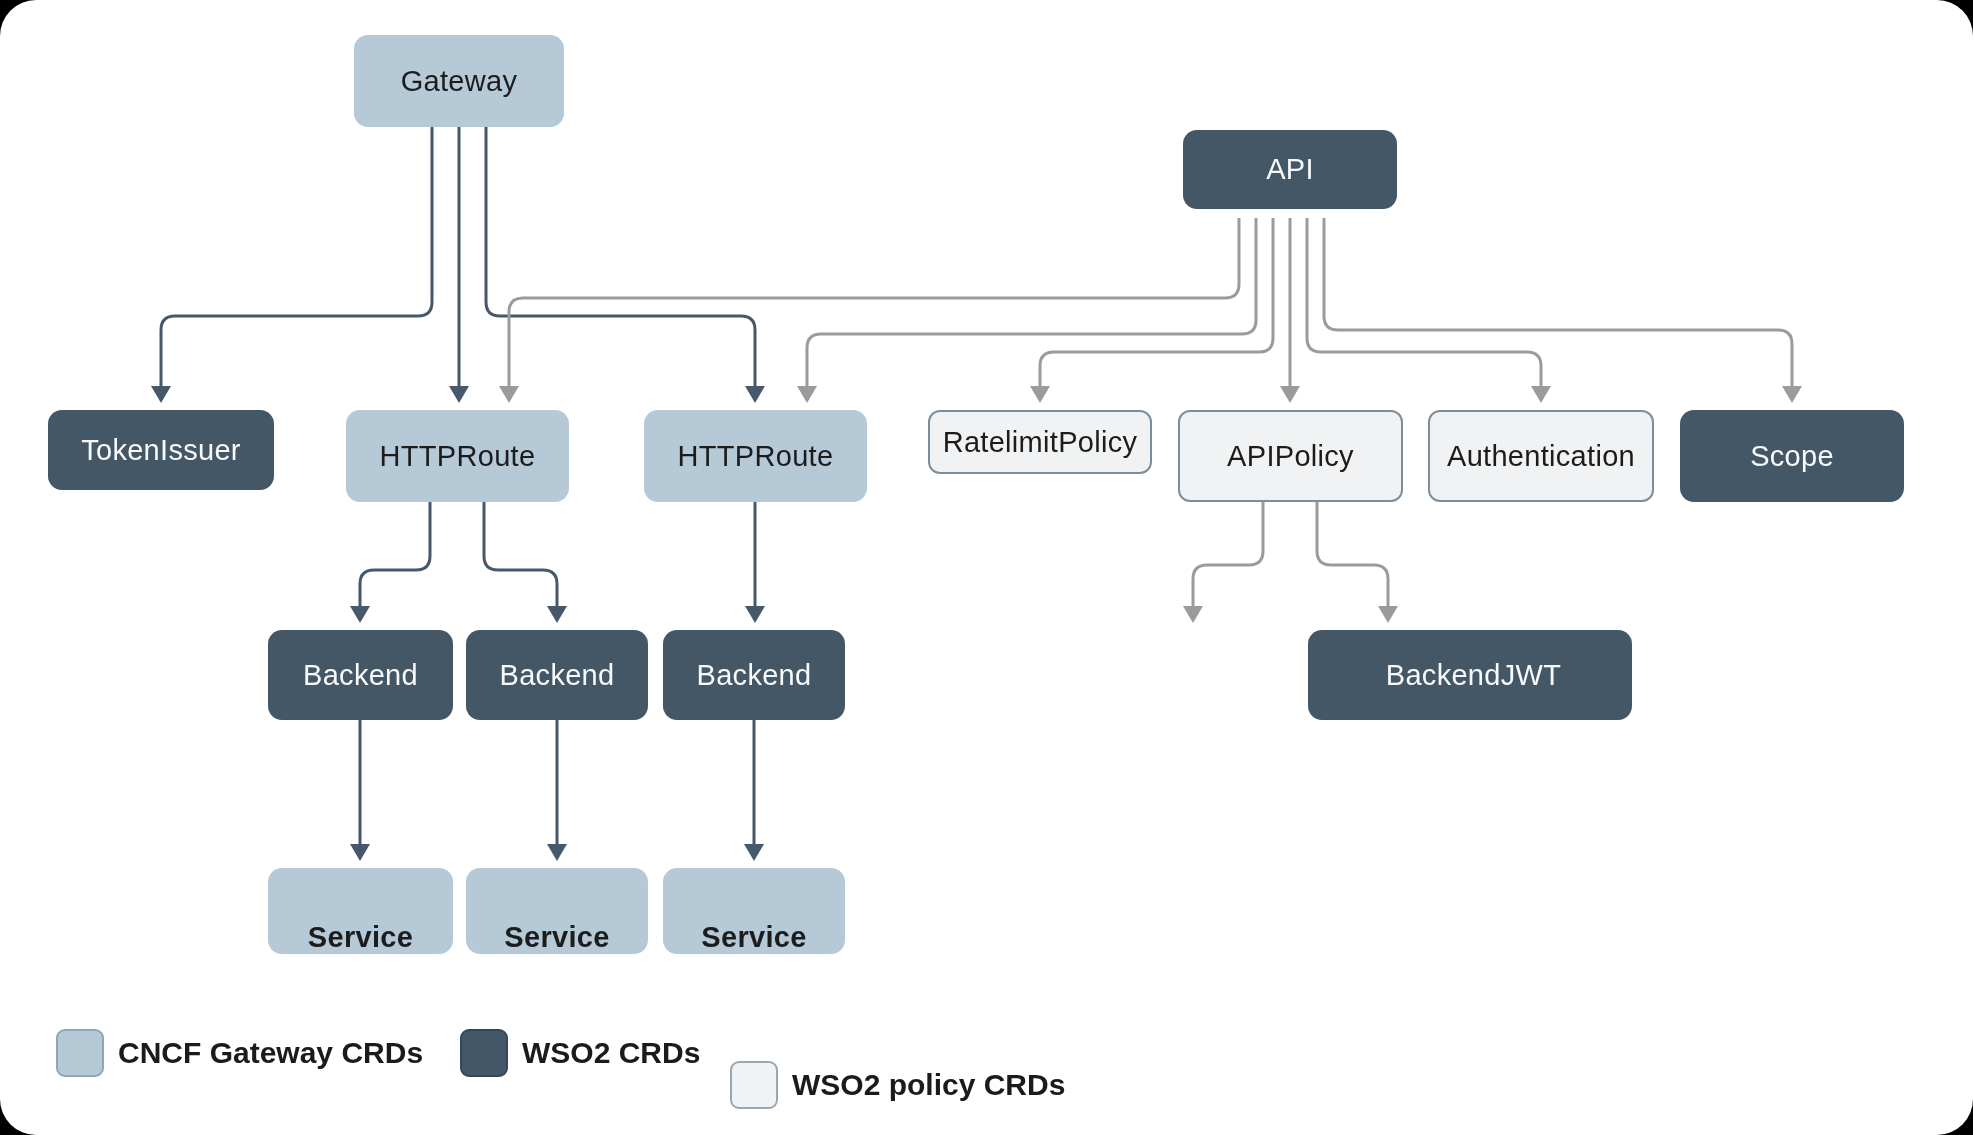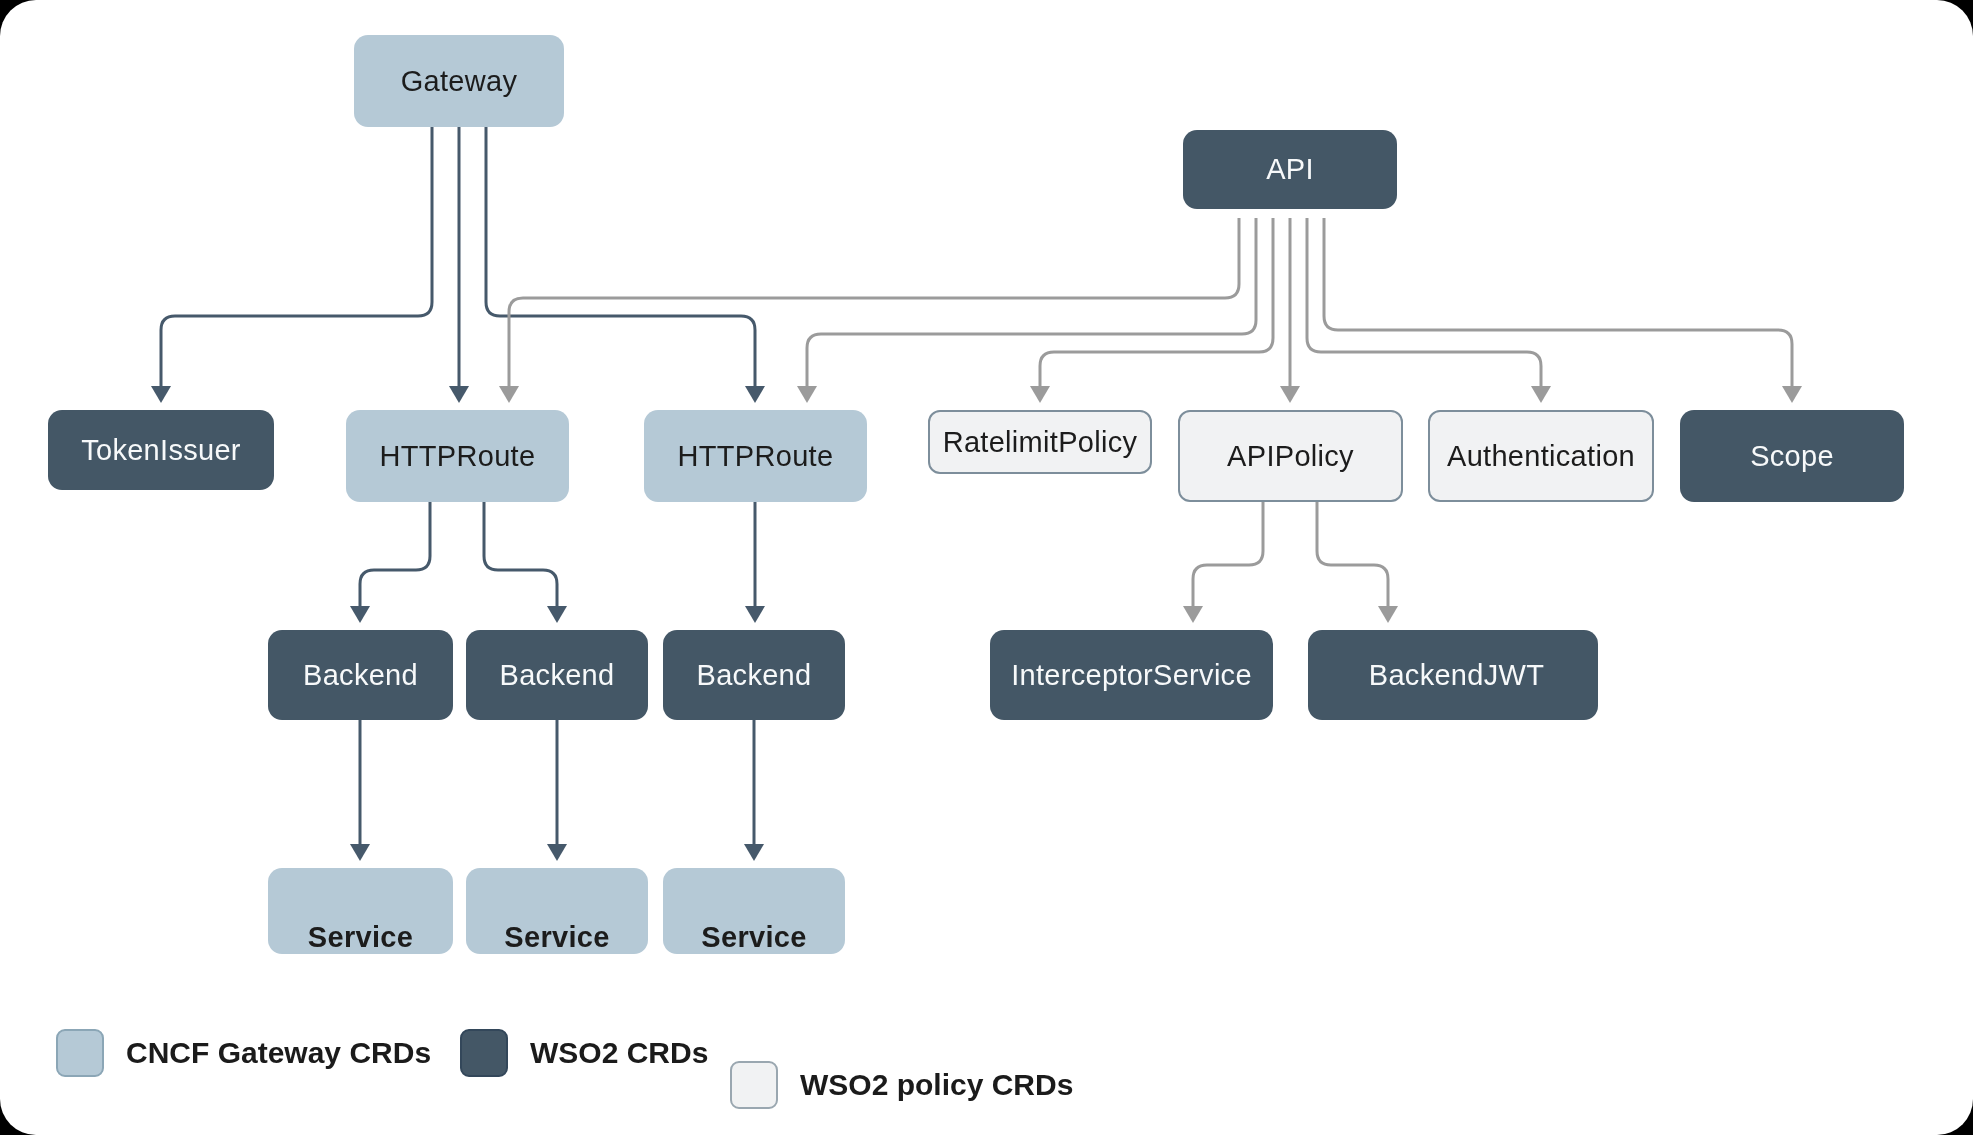--- a/index.html
+++ b/index.html
@@ -7,21 +7,21 @@
   #stage{position:relative;width:1973px;height:1135px;background:#ffffff;
          border-radius:36px;overflow:hidden;}
   #edge-layer{position:absolute;left:0;top:0;width:100%;height:100%;}
   #node-layer,#legend-layer{position:absolute;left:0;top:0;width:100%;height:100%;pointer-events:none;border-radius:16px;}
   .node{position:absolute;display:flex;align-items:center;justify-content:center;
         border-radius:14px;font-size:29px;letter-spacing:.3px;box-sizing:border-box;}
   .node.cncf{background:var(--cncf);color:var(--text-dark);}
   .node.wso2{background:var(--wso2);color:var(--text-light);}
   .node.policy{background:var(--policy);border:2px solid var(--policy-border);color:var(--text-dark);border-radius:12px;}
   .node.bold{font-weight:bold;align-items:flex-end;}
-  .legend-item{position:absolute;display:flex;align-items:center;gap:22px;}
+  .legend-item{position:absolute;display:flex;align-items:center;gap:14px;}
   .legend-swatch{width:48px;height:48px;border-radius:9px;box-sizing:border-box;}
   .legend-swatch.cncf{background:var(--cncf);border:2px solid #8ba6b6;}
   .legend-swatch.wso2{background:var(--wso2);border:2px solid #33475a;}
   .legend-swatch.policy{background:var(--policy);border:2px solid #9aa7b0;}
   .legend-label{font-size:30px;font-weight:bold;color:#1b1b1b;}
 </style>
 </head>
 <body style="background: rgb(0, 0, 0);">
 
 <div id="stage" style="--cncf: #b5c9d6; --wso2: #445766; --policy: #f1f2f3; --policy-border: #7d8e9b; --text-dark: #1c1c1c; --text-light: #f7f9fa; border-radius: 36px; background: rgb(255, 255, 255);">
@@ -91,24 +91,21 @@
       </div>
       <div class="node wso2" style="left: 268px; top: 630px; width: 185px; height: 90px;">
         <span>Backend</span>
       </div>
       <div class="node wso2" style="left: 466px; top: 630px; width: 182px; height: 90px;">
         <span>Backend</span>
       </div>
       <div class="node wso2" style="left: 663px; top: 630px; width: 182px; height: 90px;">
         <span>Backend</span>
       </div>
-      <div class="node wso2" style="left: 990px; top: 630px; width: 283px; height: 90px;">
-        <span>InterceptorService</span>
-      </div>
-      <div class="node wso2" style="left: 1308px; top: 630px; width: 290px; height: 90px; padding-left: 7px;">
+      <div class="node wso2" style="left: 1308px; top: 630px; width: 324px; height: 90px; padding-left: 7px;">
         <span>BackendJWT</span>
       </div>
       <div class="node cncf bold" style="left: 268px; top: 868px; width: 185px; height: 86px;">
         <span>Service</span>
       </div>
       <div class="node cncf bold" style="left: 466px; top: 868px; width: 182px; height: 86px;">
         <span>Service</span>
       </div>
       <div class="node cncf bold" style="left: 663px; top: 868px; width: 182px; height: 86px;">
         <span>Service</span>

